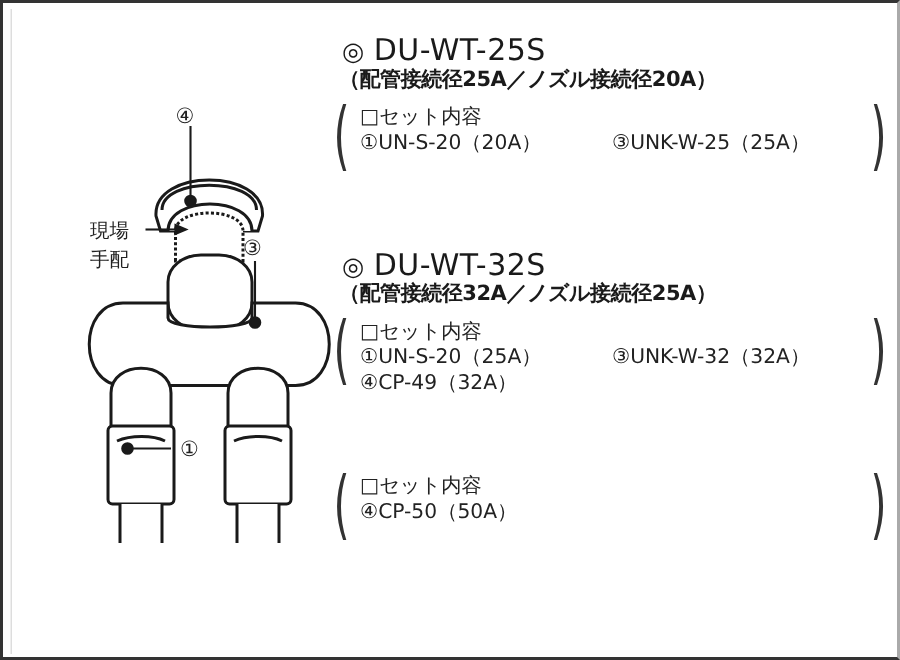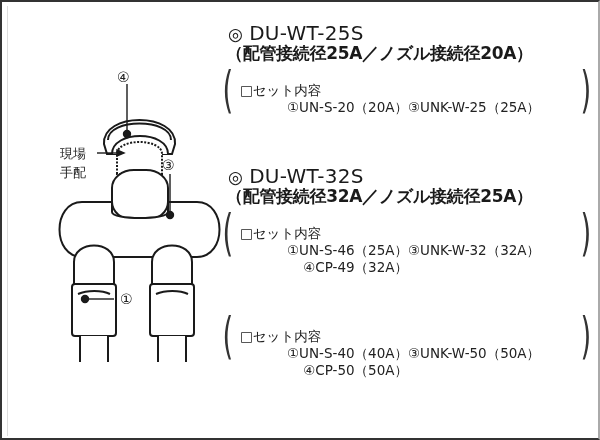--- a/index.html
+++ b/index.html
@@ -11,29 +11,29 @@
     }
     .inner-line { position:absolute; left:5px; top:4px; width:1px; height:430px; background:#ddd; }
     .diagram { position: absolute; left: 30px; top: 60px; width: 200px; height: 300px; }
     .diagram svg { width: 200px; height: 300px; display:block; }
     .callout-text { font-family: "DejaVu Sans", sans-serif; font-size: 14px; fill: #222; }
     .handle-label { font-family: "DejaVu Sans", sans-serif; font-size: 13px; fill:#222; }
 
     .model { position: absolute; left: 226px; width: 360px; font-family: "DejaVu Sans", sans-serif; color: #1a1a1a; }
     .model-title { font-size: 20px; font-weight: normal; letter-spacing: 0.3px; line-height: 22px; height: 22px; white-space: nowrap; }
     .model-title .mark { font-size: 17px; margin-right: 6px; }
-    .model-sub { font-size: 17px; line-height: 18px; height: 18px; white-space: nowrap; margin-left: -2px; font-weight: bold; letter-spacing: -0.3px; }
+    .model-sub { font-size: 14px; line-height: 18px; height: 18px; white-space: nowrap; margin-left: -2px; font-weight: bold; letter-spacing: -0.3px; }
     .set-box { position: relative; margin-top: 4px; height: 58px; }
     .paren { position: absolute; top: -4px; font-size: 50px; line-height: 56px; color:#333; font-family: "DejaVu Sans", sans-serif; transform: scaleX(0.55); }
     .paren.left { left: -10px; }
     .paren.right { right: -8px; }
-    .set-lines { position: absolute; left: 12px; top: 16px; font-size: 13.5px; line-height: 17px; color:#222; white-space: nowrap; }
+    .set-lines { position: absolute; left: 12px; top: 4px; font-size: 13.5px; line-height: 17px; color:#222; white-space: nowrap; }
     .set-line { height: 17px; }
     .set-line span { display: inline-block; }
-    .set-line .c1 { width: 168px; text-align: right; }
+    .set-line .c1 { width: 168px; }
   </style>
 </head>
 <body>
 
 <div class="frame">
   <div class="inner-line"></div>
 
   <div class="diagram">
     <svg viewBox="0 0 200 300" xmlns="http://www.w3.org/2000/svg">
       <g fill="#fff" stroke="#1a1a1a" stroke-width="2">
@@ -93,31 +93,30 @@
     </div>
   </div>
 
   <div class="model" style="top:163px;">
     <div class="model-title"><span class="mark">◎</span><span>DU-WT-32S</span></div>
     <div class="model-sub">（配管接続径32A／ノズル接続径25A）</div>
     <div class="set-box">
       <div class="paren left">(</div>
       <div class="set-lines">
         <div class="set-line">□セット内容</div>
-        <div class="set-line"><span class="c1">①UN-S-46（25A）</span><span>③UNK-W-32（32A）</span></div>
+        <div class="set-line"><span class="c1">①UN-S-20（25A）</span><span>③UNK-W-32（32A）</span></div>
         <div class="set-line"><span class="c1">④CP-49（32A）</span></div>
       </div>
       <div class="paren right">)</div>
     </div>
   </div>
 
   <div class="model" style="top:306px;">
     <div class="set-box">
       <div class="paren left">(</div>
       <div class="set-lines">
         <div class="set-line">□セット内容</div>
-        <div class="set-line"><span class="c1">①UN-S-40（40A）</span><span>③UNK-W-50（50A）</span></div>
         <div class="set-line"><span class="c1">④CP-50（50A）</span></div>
       </div>
       <div class="paren right">)</div>
     </div>
   </div>
 </div>
 
 </body></html>

